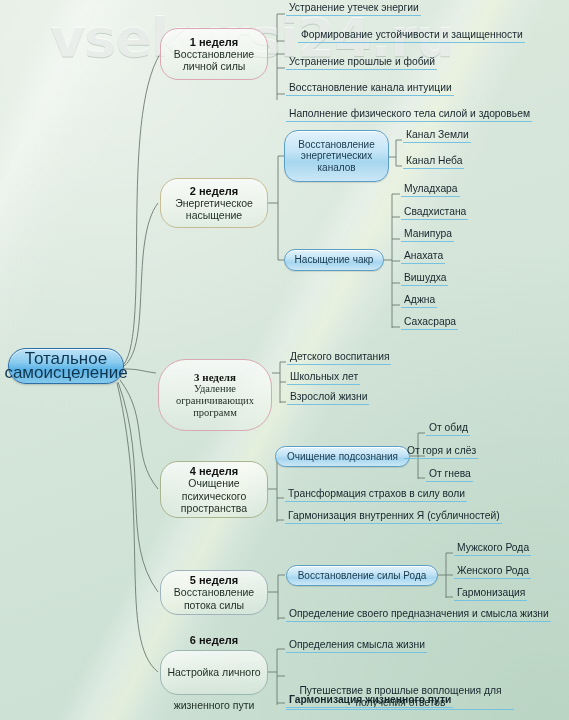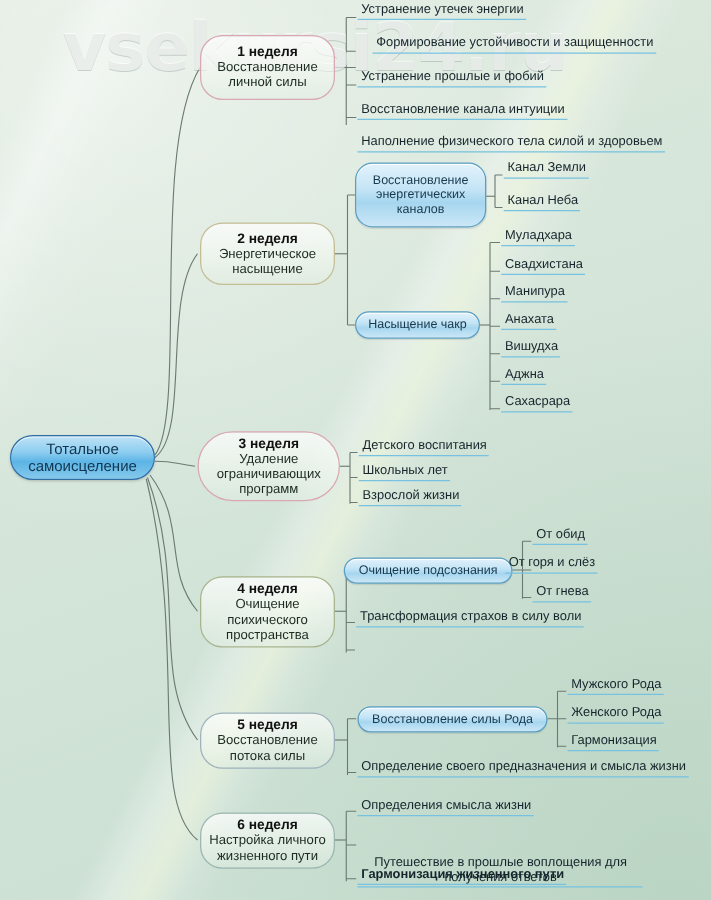--- a/index.html
+++ b/index.html
@@ -20,21 +20,21 @@
   svg.links{position:absolute;left:0;top:0;width:569px;height:720px;pointer-events:none;}
 
   .node{position:absolute;box-sizing:border-box;text-align:center;}
 
   
   .root{
     border-radius:22px;
     border:1px solid #2f6fa8;
     background:linear-gradient(180deg,#bfe2f6 0%,#8ccdf0 38%,#5cb4e6 60%,#86c9ec 100%);
     box-shadow:0 1px 2px rgba(0,0,0,.18), inset 0 1px 0 rgba(255,255,255,.7);
-    color:#10354f;font-size:12px;line-height:14px;
+    color:#10354f;font-size:17px;line-height:14px;
     display:flex;align-items:center;justify-content:center;text-align:center;
   }
 
   
   .week{
     border-radius:18px;
     border:1.4px solid #b9c5a6;
     background:linear-gradient(180deg,rgba(255,255,255,.72) 0%,rgba(249,252,246,.55) 45%,rgba(226,238,226,.45) 100%);
     color:#1d2b22;font-size:10.5px;line-height:12.2px;
     display:flex;flex-direction:column;align-items:center;justify-content:center;
@@ -165,21 +165,21 @@
     <div>Насыщение чакр</div>
   </div>
   <div class="leaf" style="left:401px;top:183px;">Муладхара</div>
   <div class="leaf" style="left:401px;top:206px;">Свадхистана</div>
   <div class="leaf" style="left:401px;top:228px;">Манипура</div>
   <div class="leaf" style="left:401px;top:250px;">Анахата</div>
   <div class="leaf" style="left:401px;top:272px;">Вишудха</div>
   <div class="leaf" style="left:401px;top:294px;">Аджна</div>
   <div class="leaf" style="left:401px;top:316px;">Сахасрара</div>
 
-  <div class="node week pink" style="left:158px;top:345px;width:114px;height:56px;border-radius:28px;">
+  <div class="node week pink" style="left:158px;top:359px;width:114px;height:72px;border-radius:28px;font-family:Liberation Serif, serif;">
     <div class="wk">3 неделя</div>
     <div>Удаление</div>
     <div>ограничивающих</div>
     <div>программ</div>
   </div>
   <div class="leaf" style="left:287px;top:351px;">Детского воспитания</div>
   <div class="leaf" style="left:287px;top:371px;">Школьных лет</div>
   <div class="leaf" style="left:287px;top:391px;">Взрослой жизни</div>
 
   <div class="node week olive" style="left:160px;top:461px;width:108px;height:57px;">
@@ -188,35 +188,36 @@
     <div>психического</div>
     <div>пространства</div>
   </div>
   <div class="node sub" style="left:275px;top:446px;width:135px;height:21px;">
     <div>Очищение подсознания</div>
   </div>
   <div class="leaf" style="left:426px;top:422px;">От обид</div>
   <div class="leaf" style="left:404px;top:445px;">От горя и слёз</div>
   <div class="leaf" style="left:426px;top:468px;">От гнева</div>
   <div class="leaf" style="left:285px;top:488px;">Трансформация страхов в силу воли</div>
+  <div class="leaf" style="left:285px;top:510px;">Гармонизация внутренних Я (субличностей)</div>
 
   <div class="node week steel" style="left:160px;top:570px;width:108px;height:45px;">
     <div class="wk">5 неделя</div>
     <div>Восстановление</div>
     <div>потока силы</div>
   </div>
   <div class="node sub" style="left:286px;top:565px;width:152px;height:21px;">
     <div>Восстановление силы Рода</div>
   </div>
   <div class="leaf" style="left:454px;top:542px;">Мужского Рода</div>
   <div class="leaf" style="left:454px;top:565px;">Женского Рода</div>
   <div class="leaf" style="left:454px;top:587px;">Гармонизация</div>
   <div class="leaf" style="left:286px;top:608px;">Определение своего предназначения и смысла жизни</div>
 
-  <div class="node week teal" style="left:160px;top:650px;width:108px;height:45px;">
+  <div class="node week teal" style="left:160px;top:650px;width:108px;height:45px;gap:20px;">
     <div class="wk">6 неделя</div>
     <div>Настройка личного</div>
     <div>жизненного пути</div>
   </div>
   <div class="leaf" style="left:286px;top:639px;">Определения смысла жизни</div>
   <div class="leaf two" style="left:286px;top:685px;width:228px;">Путешествие в прошлые воплощения для получения ответов</div>
   <div class="leaf" style="left:286px;top:694px;font-weight:bold;">Гармонизация жизненного пути</div>
 
 </div>
 

